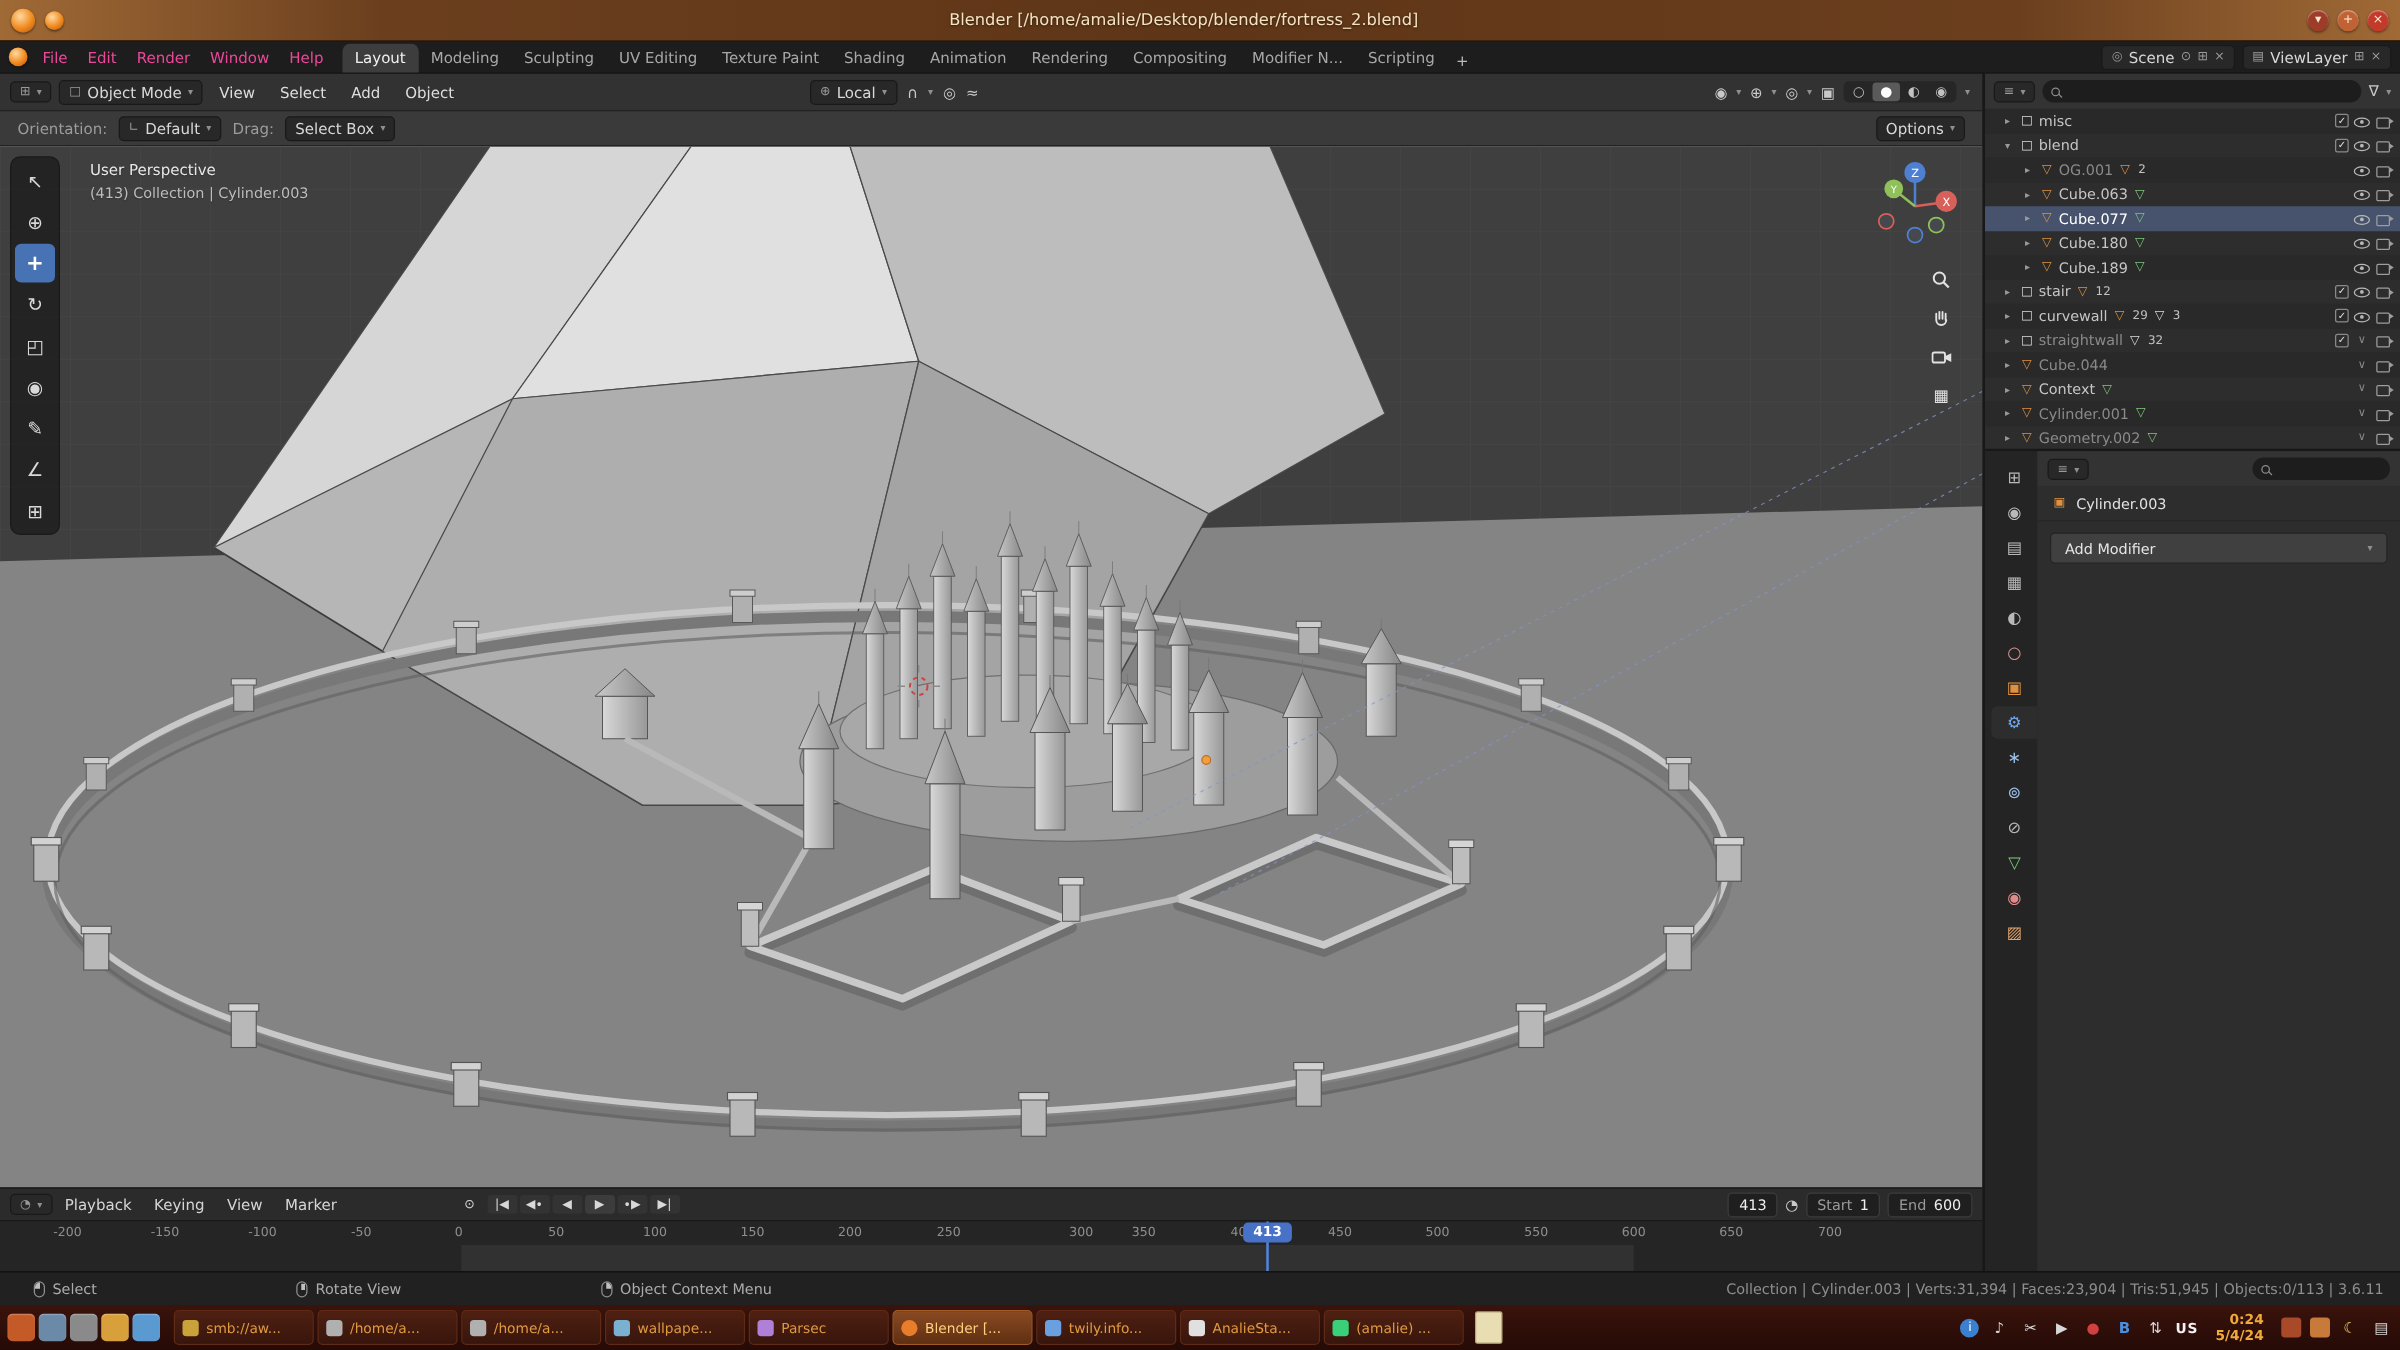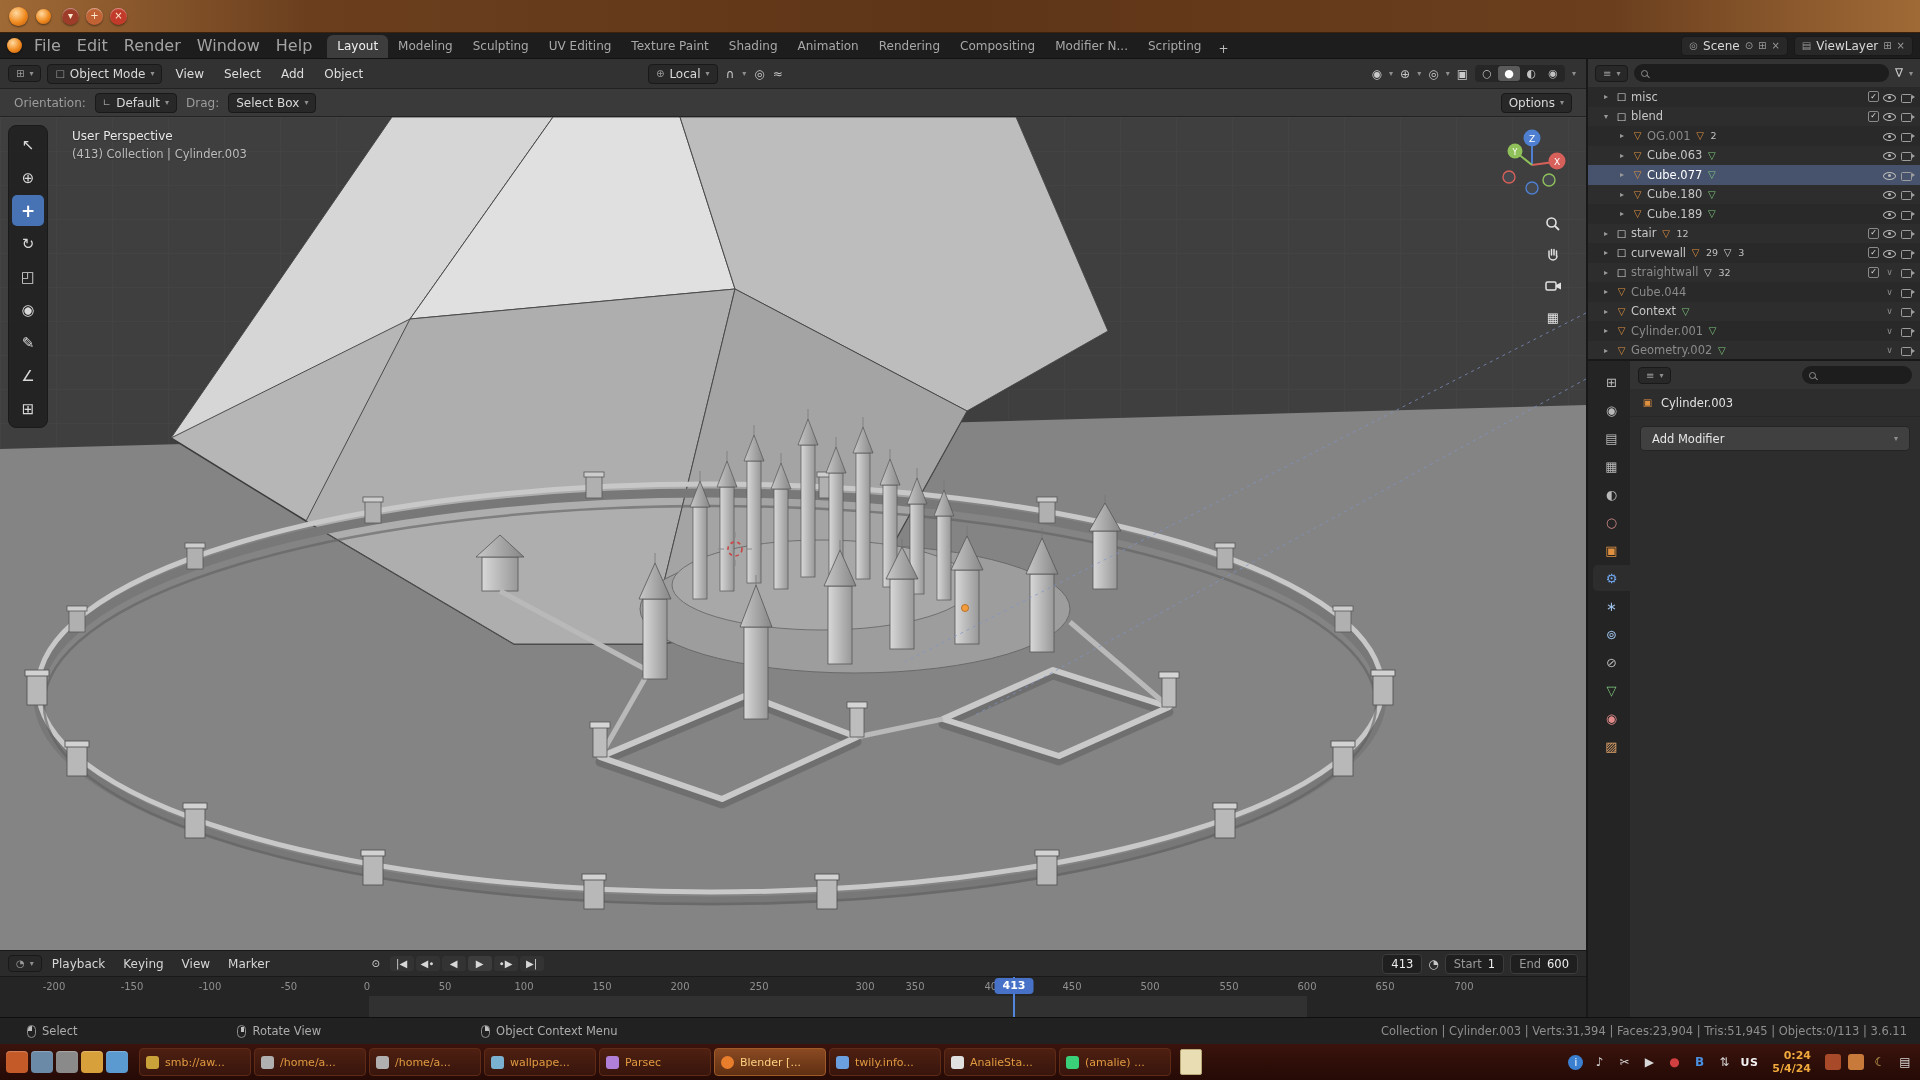--- a/index.html
+++ b/index.html
@@ -8,21 +8,21 @@
 .flex1{flex:1}
 
 .titlebar{position:absolute;top:0;left:0;right:0;height:33px;background:linear-gradient(90deg,#a06a36,#6b3f1e 16%,#5e3517 50%,#6b3f1e 84%,#a06a36);display:flex;align-items:center;padding:0 9px;border-bottom:1px solid #3a220f}
 .app-logo{width:19px;height:19px;border-radius:50%;background:radial-gradient(circle at 38% 32%,#ffd9a0,#f08a1e 55%,#b4540e);box-shadow:0 1px 2px rgba(0,0,0,.5);margin-right:8px}
 .app-logo.small{width:15px;height:15px;margin-right:4px}
 .tb-title{flex:1;text-align:center;color:#f4e2c0;font-size:13px;text-shadow:0 1px 2px rgba(0,0,0,.55)}
 .wbtn{width:17px;height:17px;border-radius:50%;display:inline-flex;align-items:center;justify-content:center;color:#ffe9d0;font-size:10px;line-height:1;margin-left:7px;box-shadow:inset 0 1px 1px rgba(255,255,255,.45),0 1px 2px rgba(0,0,0,.45);cursor:default}
 .wbtn.min{background:#9d3c28}.wbtn.max{background:#c06234}.wbtn.close{background:#c23b2a}
 
 .menubar{position:absolute;top:33px;left:0;right:0;height:26px;background:#1d1d1d;display:flex;align-items:center;padding:0 7px;border-bottom:1px solid #131313}
-.menu-item{padding:3px 8px;border-radius:4px;color:#a3a3a3;font-size:16px}
+.menu-item{padding:3px 8px;border-radius:4px;color:#ec4899;font-size:12px}
 .ws-tabs{display:flex;align-items:flex-end;margin-left:7px;height:100%}
 .ws-tab{padding:4px 10px 5px;border-radius:6px 6px 0 0;color:#a8a8a8;font-size:12px;white-space:nowrap}
 .ws-tab.active{background:#3d3d3d;color:#f0f0f0}
 .ws-add{padding:2px 7px;color:#bbb}
 .chip{display:inline-flex;align-items:center;gap:5px;background:#282828;border:1px solid #191919;border-radius:4px;padding:2px 7px;color:#d8d8d8;white-space:nowrap}
 .chip .ci{color:#9a9a9a;font-size:10px}
 .chev{color:#8f8f8f;font-size:8px}
 .mb-right{margin-left:auto;display:flex;gap:6px;align-items:center}
 
 .vp-header{position:absolute;top:59px;left:0;width:1586px;height:30px;background:#323232;display:flex;align-items:center;gap:6px;padding:0 8px;border-bottom:1px solid #212121}
@@ -122,20 +122,21 @@
 .mini-sq{width:16px;height:16px;border-radius:3px;flex:none}
 </style>
 </head>
 <body>
 
 <div class="screen">
 
   <div class="titlebar">
     <span class="app-logo"></span>
     <span class="app-logo small"></span>
+    <div class="tb-title">Blender [/home/amalie/Desktop/blender/fortress_2.blend]</div>
     <span class="wbtn min">
         <i style="font-style:normal">▾</i>
       </span>
     <span class="wbtn max">
         <i style="font-style:normal">+</i>
       </span>
     <span class="wbtn close">
         <i style="font-style:normal">×</i>
       </span>
   </div>

